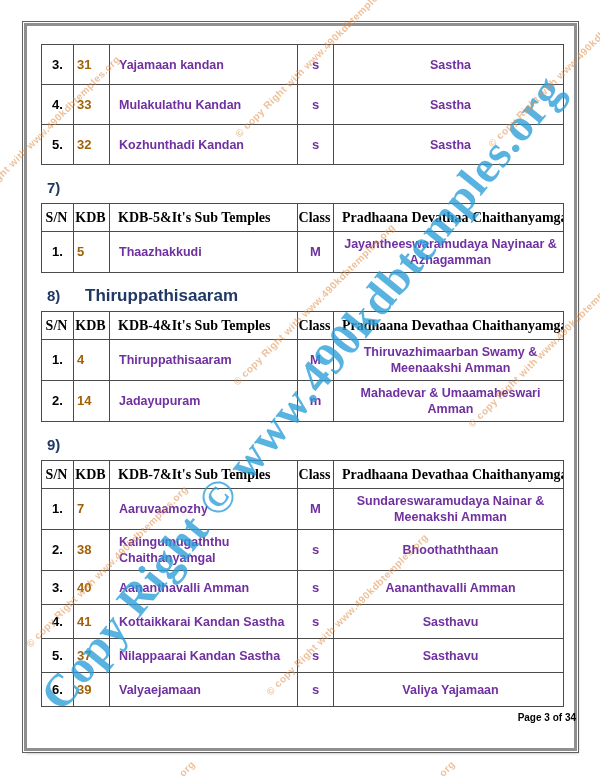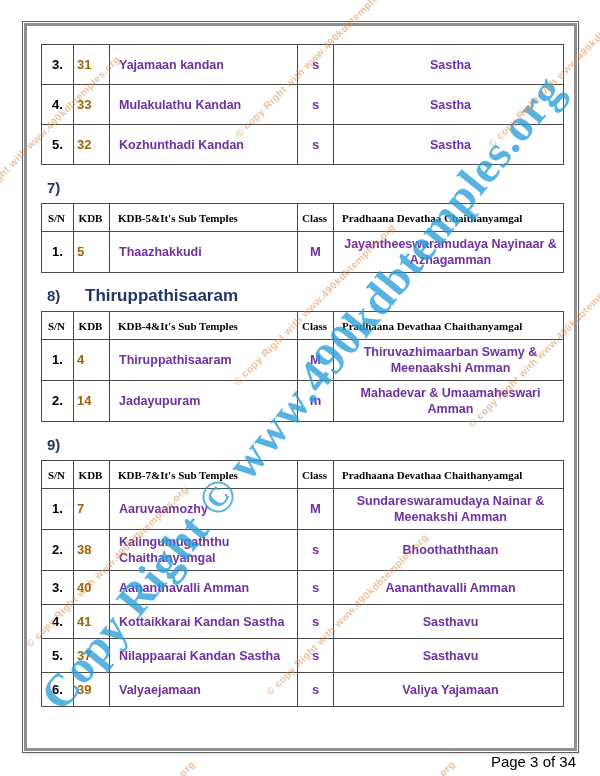--- a/index.html
+++ b/index.html
@@ -38,21 +38,21 @@
   table.tbl { border: 1.5px solid #3f3f3f; }
 
   col.c-sn  { width: 32px; }
   col.c-kdb { width: 36px; }
   col.c-nm  { width: 188px; }
   col.c-cl  { width: 36px; }
   col.c-dev { width: 230px; }
 
   th {
     font-family: "Liberation Serif", serif;
-    font-size: 11px;
+    font-size: 14px;
     font-weight: bold;
     color: #000000;
     height: 28px;
     text-align: left;
     padding: 2px 2px 2px 8px;
     white-space: nowrap;
   }
   th.center { text-align: center; padding-left: 0; }
 
   td { height: 34px; font-weight: bold; font-size: 13px; line-height: 16px; padding: 4px 3px; }
@@ -71,23 +71,23 @@
     font-weight: bold;
     font-size: 17px;
     line-height: 20px;
     display: flex;
   }
   .sec-num { width: 38px; font-size: 15px; }
 
   
   .footer {
     position: absolute;
-    top: 753px; right: 24px;
-    font-size: 15px;
-    font-weight: normal;
+    top: 712px; right: 24px;
+    font-size: 10px;
+    font-weight: bold;
     color: #000000;
   }
 
   
   .wm-layer { position: absolute; inset: 0; pointer-events: none; z-index: 6; }
   .wm-big {
     position: absolute;
     left: -158px; top: 366px;
     width: 920px;
     text-align: center;

